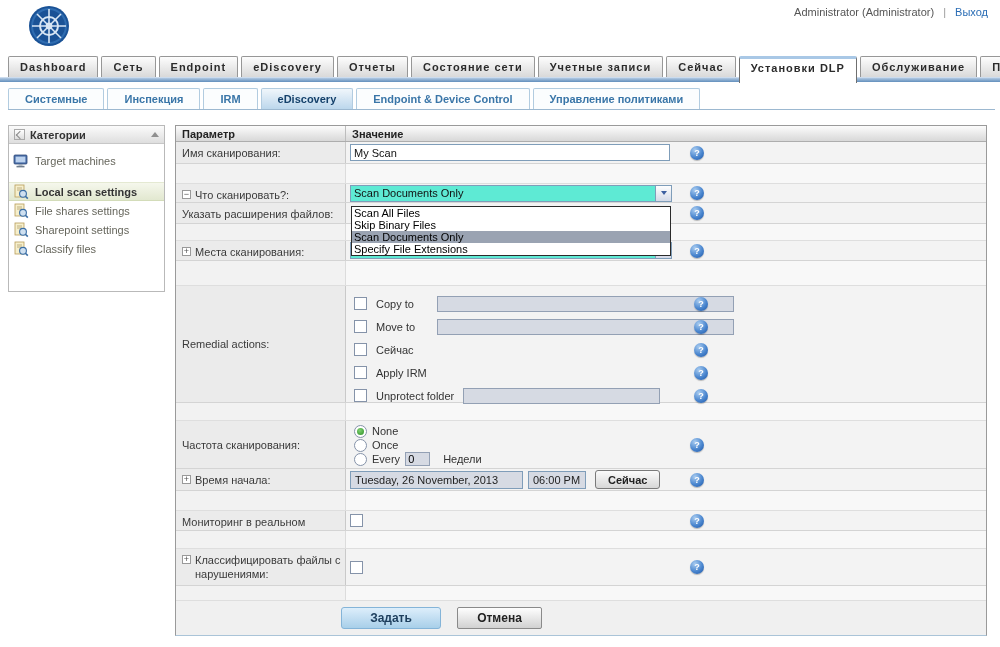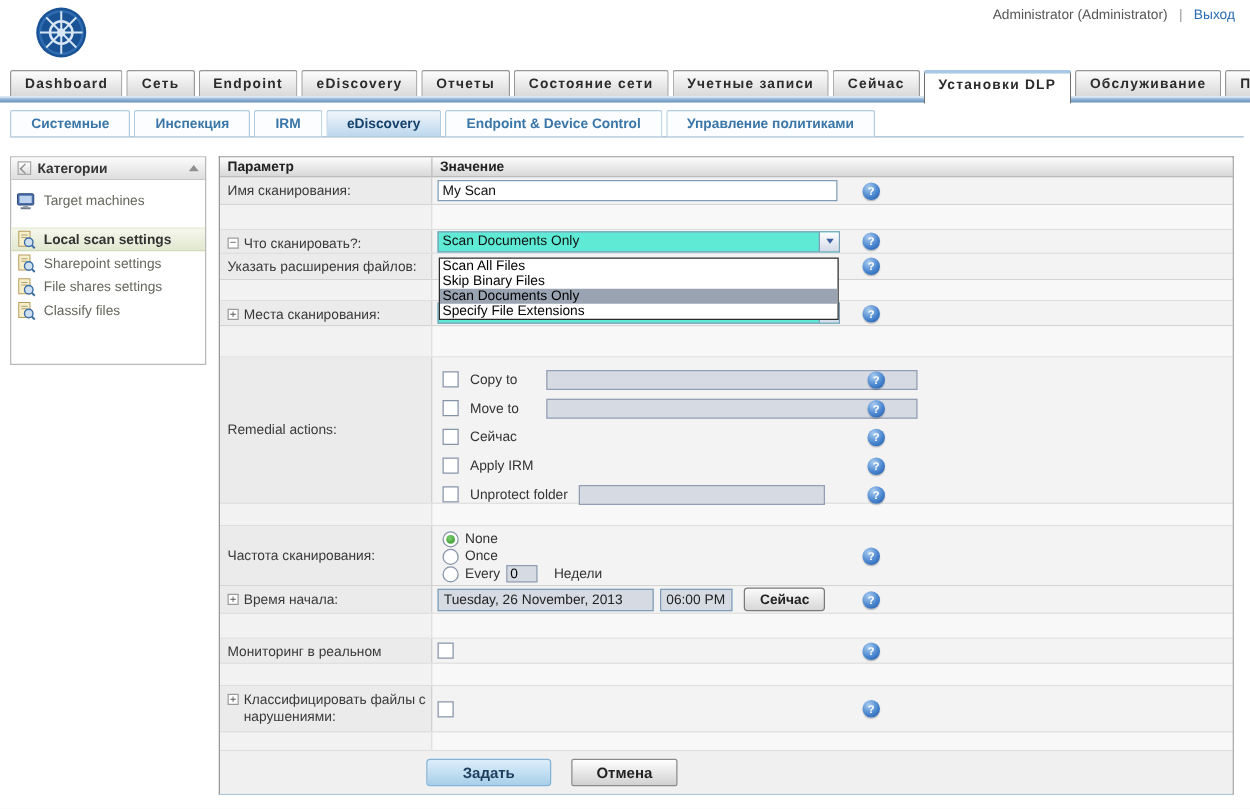--- a/index.html
+++ b/index.html
@@ -178,31 +178,31 @@
         <span>Local scan settings</span>
       </div>
       <div class="side-item">
         <svg class="side-icon" viewBox="0 0 16 16">
             <rect x="2" y="1" width="9" height="12" fill="#f6efcc" stroke="#b89d5a" stroke-width="0.8"></rect>
             <line x1="4" y1="4" x2="9" y2="4" stroke="#b0a070" stroke-width="0.8"></line>
             <line x1="4" y1="6" x2="9" y2="6" stroke="#b0a070" stroke-width="0.8"></line>
             <circle cx="10" cy="9.8" r="3.4" fill="#cfe0f0" stroke="#3a6ea5" stroke-width="1.1"></circle>
             <line x1="12.4" y1="12.2" x2="14.8" y2="14.6" stroke="#3a6ea5" stroke-width="1.6"></line>
           </svg>
-        <span>Sharepoint settings</span>
+        <span>File shares settings</span>
       </div>
       <div class="side-item">
         <svg class="side-icon" viewBox="0 0 16 16">
             <rect x="2" y="1" width="9" height="12" fill="#f6efcc" stroke="#b89d5a" stroke-width="0.8"></rect>
             <line x1="4" y1="4" x2="9" y2="4" stroke="#b0a070" stroke-width="0.8"></line>
             <line x1="4" y1="6" x2="9" y2="6" stroke="#b0a070" stroke-width="0.8"></line>
             <circle cx="10" cy="9.8" r="3.4" fill="#cfe0f0" stroke="#3a6ea5" stroke-width="1.1"></circle>
             <line x1="12.4" y1="12.2" x2="14.8" y2="14.6" stroke="#3a6ea5" stroke-width="1.6"></line>
           </svg>
-        <span>File shares settings</span>
+        <span>Sharepoint settings</span>
       </div>
       <div class="side-item">
         <svg class="side-icon" viewBox="0 0 16 16">
             <rect x="2" y="1" width="9" height="12" fill="#f6efcc" stroke="#b89d5a" stroke-width="0.8"></rect>
             <line x1="4" y1="4" x2="9" y2="4" stroke="#b0a070" stroke-width="0.8"></line>
             <line x1="4" y1="6" x2="9" y2="6" stroke="#b0a070" stroke-width="0.8"></line>
             <circle cx="10" cy="9.8" r="3.4" fill="#cfe0f0" stroke="#3a6ea5" stroke-width="1.1"></circle>
             <line x1="12.4" y1="12.2" x2="14.8" y2="14.6" stroke="#3a6ea5" stroke-width="1.6"></line>
           </svg>
         <span>Classify files</span>

